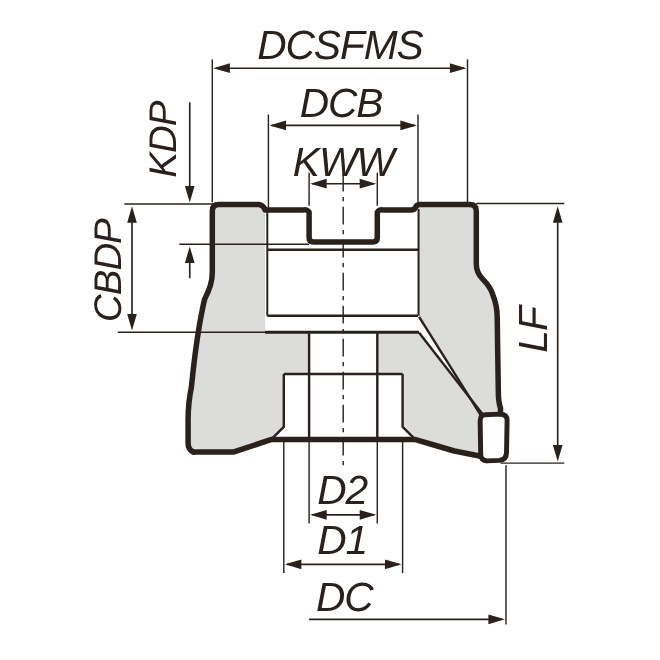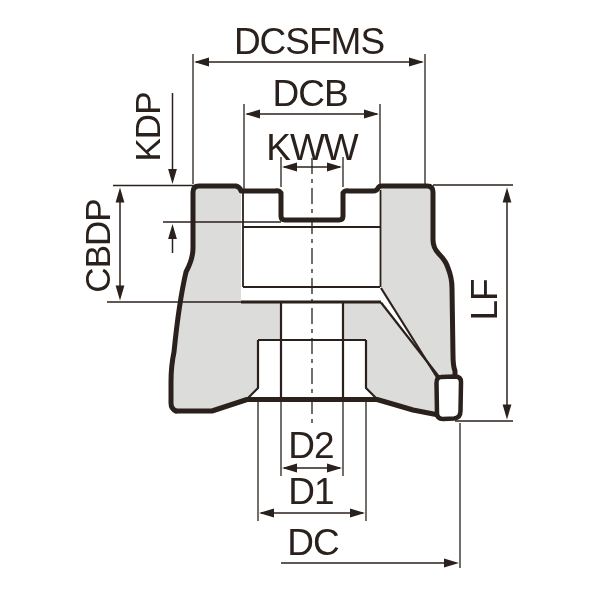--- a/index.html
+++ b/index.html
@@ -1,16 +1,16 @@
 <!DOCTYPE html>
 <html><head>
 <meta charset="utf-8">
 <style>
   html,body{margin:0;padding:0;background:#ffffff;}
-  .stage{width:600px;height:568px;background:#ffffff;position:relative;overflow:hidden;}
+  .stage{width:600px;height:568px;background:#ffffff;position:relative;overflow:hidden;font-style:italic;}
   svg{display:block;}
   .lbl{
     font-family:"Liberation Sans", sans-serif;
     font-size:37px;
     letter-spacing:-1px;
     fill:#2a211c;
   }
   .lbl-sm{font-size:35px;}
   .fill-body{fill:#dcdcdb;stroke:none;}
   .outline{fill:none;stroke:#2a211c;stroke-width:5;stroke-linejoin:round;stroke-linecap:round;}

